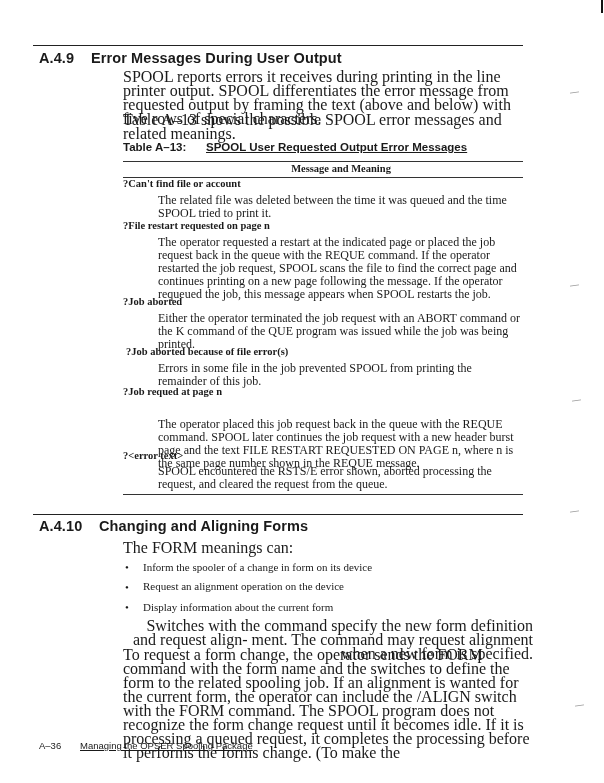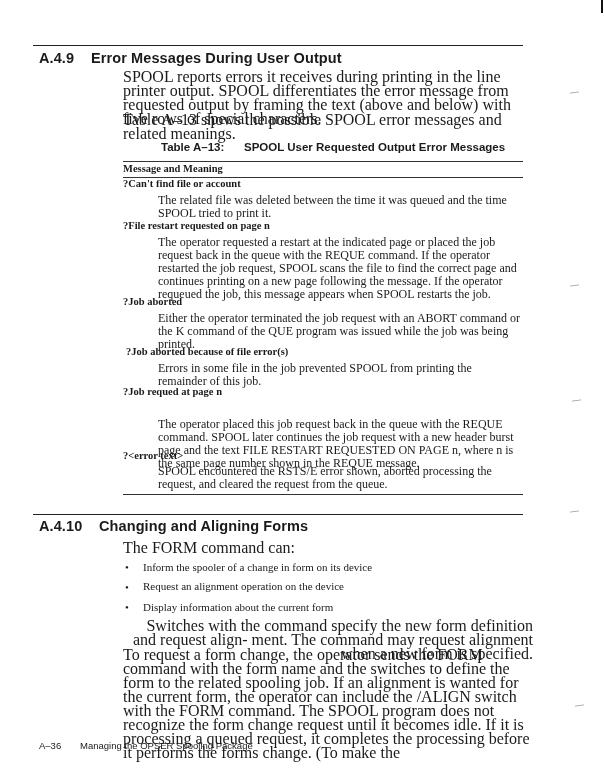--- a/index.html
+++ b/index.html
@@ -1,32 +1,32 @@
 <!DOCTYPE html>
 <html><head>
 <meta charset="utf-8">
 <style>
   html, body { margin:0; padding:0; background:#ffffff; }
   body { width:604px; height:783px; position:relative; overflow:hidden; color:#1a1a1a; }
-  .sans { font-family: "Liberation Sans", "DejaVu Sans", sans-serif; }
+  .sans { font-family: "Liberation Sans", "DejaVu Sans", sans-serif; text-decoration: underline; }
   .serif { font-family: "Liberation Serif", "DejaVu Serif", serif; }
 
   .rule { position:absolute; height:0; border-top:1px solid #222; }
   .rule.thin { border-top:1px solid #333; }
 
   .sec-head { position:absolute; left:39px; font-weight:bold; font-size:14.5px; letter-spacing:0.1px; }
   .sec-head .num { display:inline-block; }
   .sec-head .title { position:absolute; white-space:nowrap; }
 
   .para { position:absolute; left:123px; width:400px; font-size:16px; line-height:14px; }
 
   .tbl-title { position:absolute; left:123px; font-weight:bold; font-size:11.5px; white-space:nowrap; }
-  .tbl-title .lbl { display:inline-block; width:83px;margin-left:38px; }
+  .tbl-title .lbl { display:inline-block; width:83px; }
 
-  .tbl-head { position:absolute; left:123px; width:400px; font-weight:bold; font-size:10.5px; }
+  .tbl-head { position:absolute; left:141px; width:400px; text-align:center; font-weight:bold; font-size:10.5px; }
 
   .msg { position:absolute; left:123px; font-weight:bold; font-size:10.5px; white-space:nowrap; }
   .meaning { position:absolute; left:158px; width:362px; font-size:12px; line-height:13px; }
 
   .bullet { position:absolute; left:125px; font-size:11px; }
   .bullet-text { position:absolute; left:143px; font-size:11px; white-space:nowrap; }
 
   .footer { position:absolute; left:39px; top:740px; font-size:9.5px; white-space:nowrap; }
   .footer .pg { display:inline-block; width:41px; }
 
@@ -73,21 +73,21 @@
 <div class="meaning serif" style="top:465px;">SPOOL encountered the RSTS/E error shown, aborted processing the request, and cleared the request from the queue.</div>
 
 <div class="rule thin" style="left:123px; top:494px; width:400px;"></div>
 
 <div class="rule" style="left:33px; top:514px; width:490px;"></div>
 <div class="sec-head sans" style="top:518px;">
   <span class="num">A.4.10</span>
   <span class="title" style="left:60px; top:0;">Changing and Aligning Forms</span>
 </div>
 
-<div class="para serif" style="top:541px;">The FORM command can:</div>
+<div class="para serif" style="top:541px;">The FORM meanings can:</div>
 
 <div class="bullet serif" style="top:561px;">•</div>
 <div class="bullet-text serif" style="top:561px;">Inform the spooler of a change in form on its device</div>
 <div class="bullet serif" style="top:581px;">•</div>
 <div class="bullet-text serif" style="top:580px;">Request an alignment operation on the device</div>
 <div class="bullet serif" style="top:601px;">•</div>
 <div class="bullet-text serif" style="top:601px;">Display information about the current form</div>
 
 <div class="para serif" style="top:619px; width:410px;text-align:right;">Switches with the command specify the new form definition and request align- ment. The command may request alignment when a new form is specified.</div>
 <div class="para serif" style="top:648px; width:412px;">To request a form change, the operator sends the FORM command with the form name and the switches to define the form to the related spooling job. If an alignment is wanted for the current form, the operator can include the /ALIGN switch with the FORM command. The SPOOL program does not recognize the form change request until it becomes idle. If it is processing a queued request, it completes the processing before it performs the forms change. (To make the</div>

